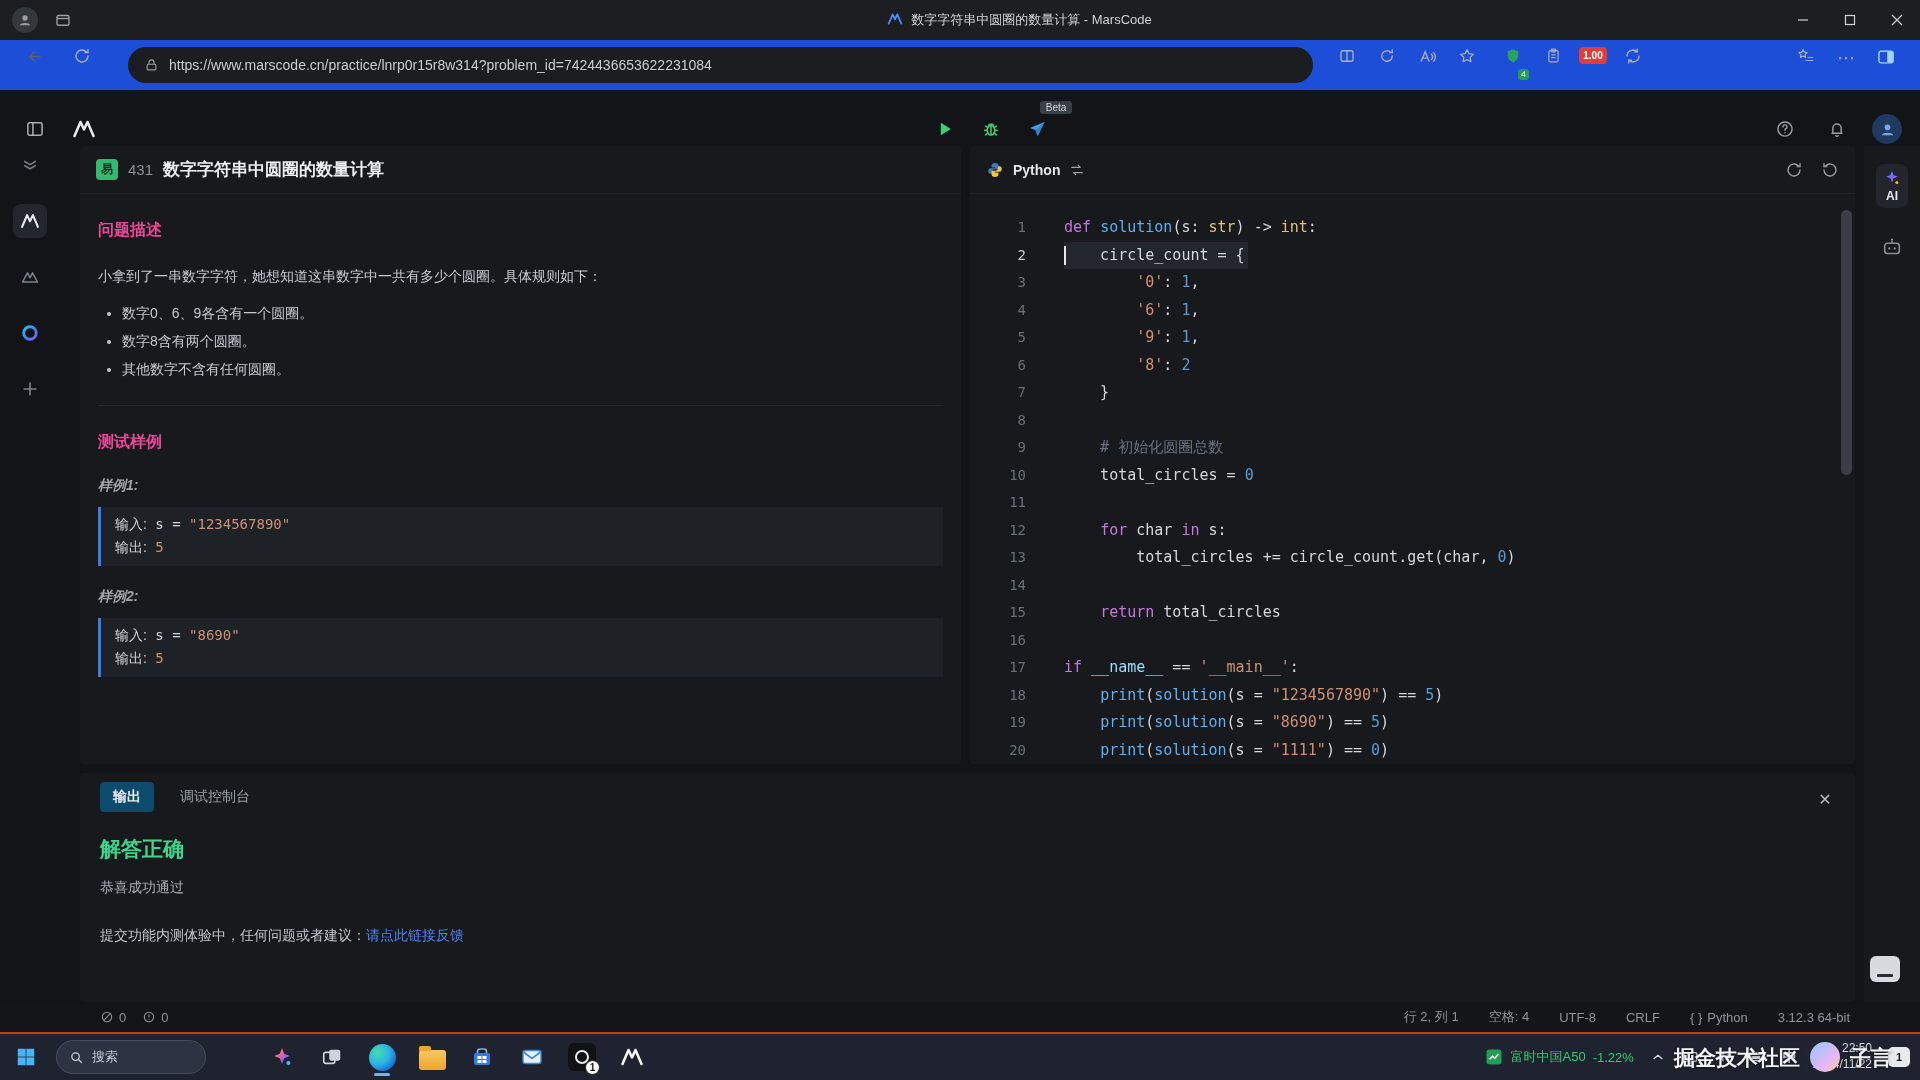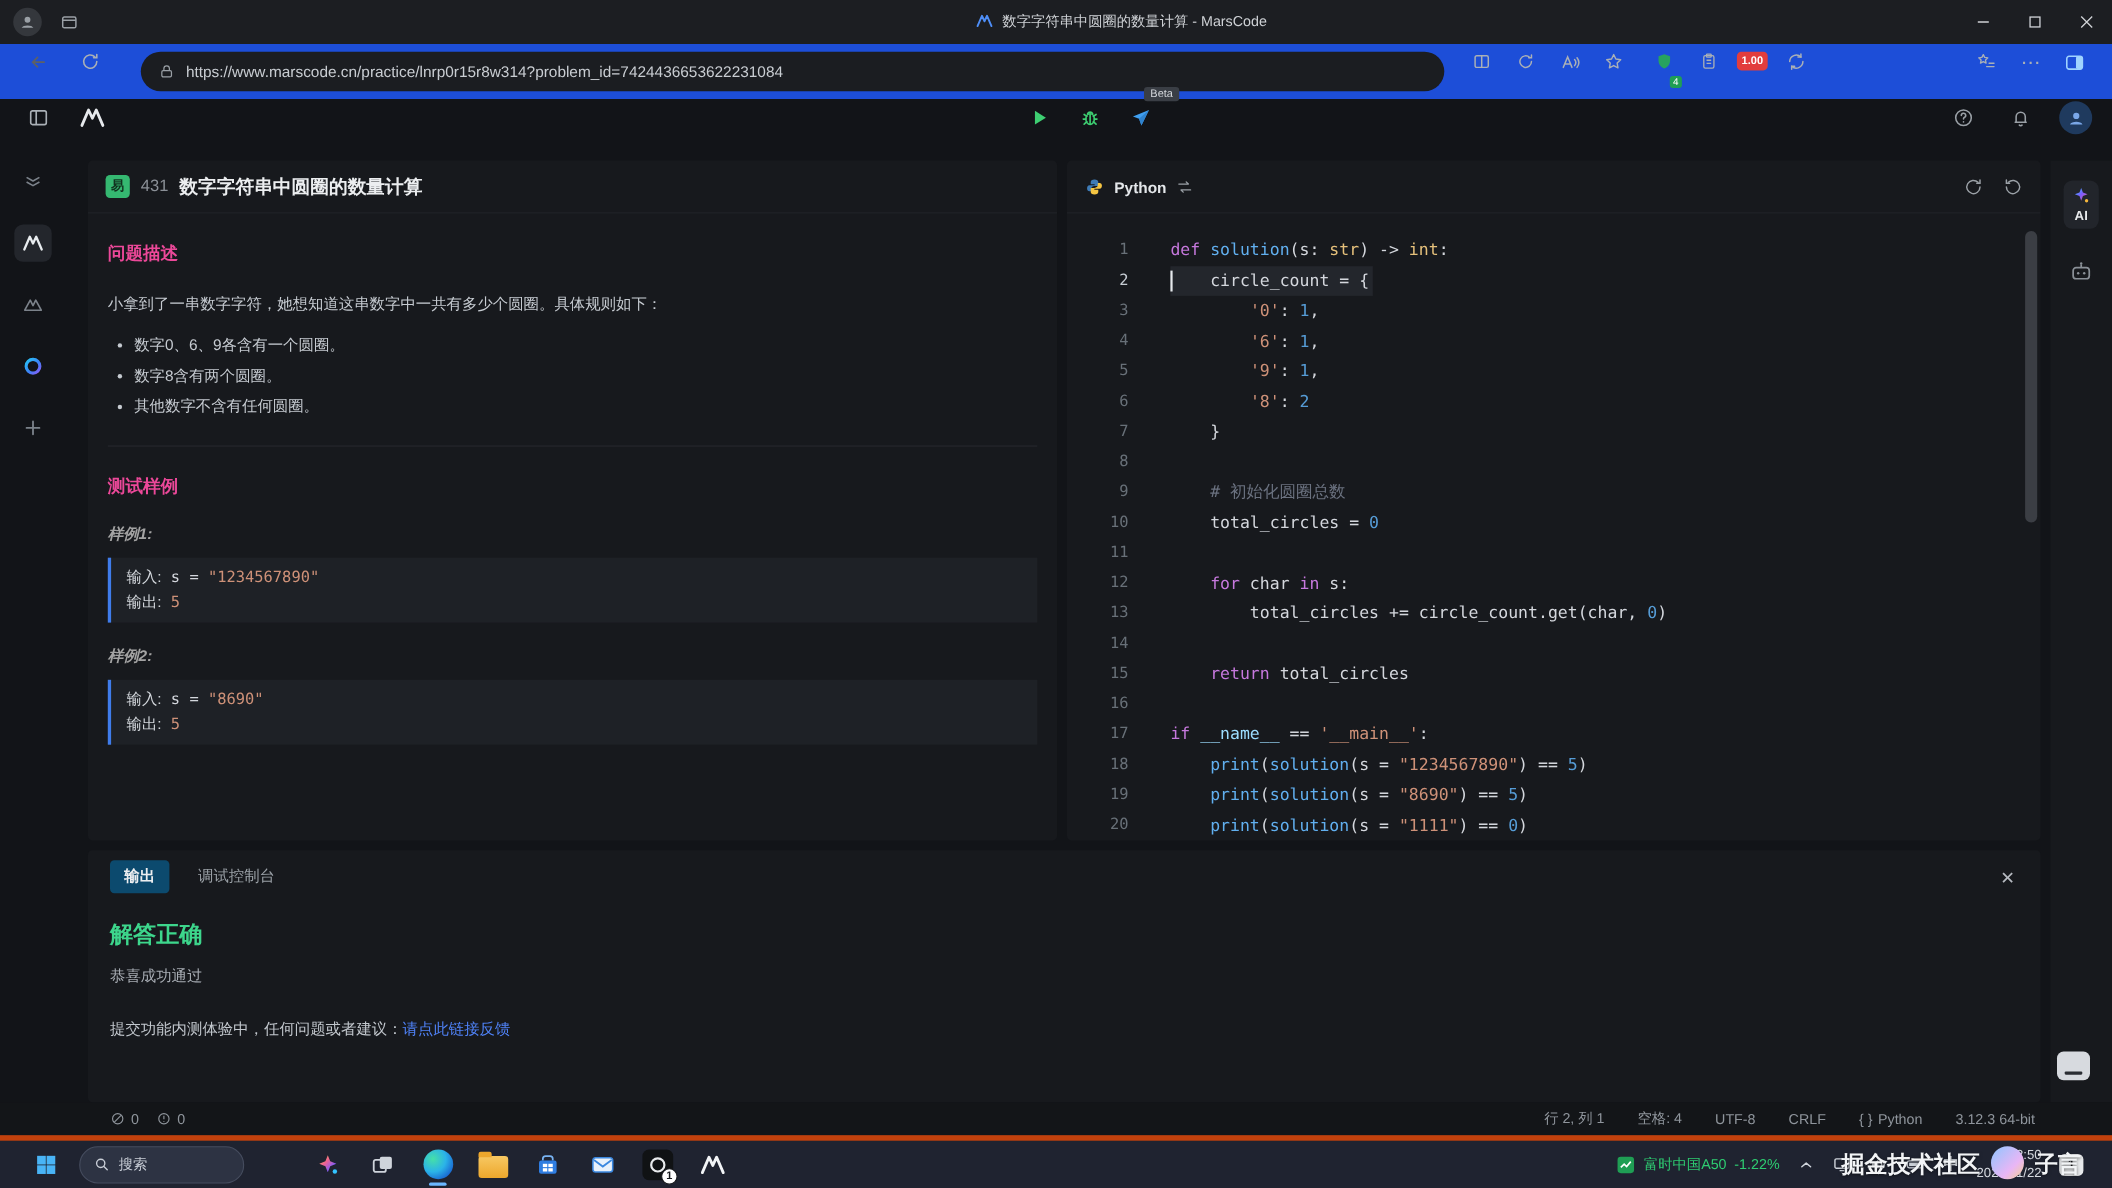--- a/index.html
+++ b/index.html
@@ -24,21 +24,21 @@
 .addr-url{white-space:nowrap;overflow:hidden}
 .bb-group{display:flex;align-items:center;gap:4px;margin-left:16px}
 .bb-ext{margin-left:10px}
 .bb-last{margin-left:auto}
 .badge-mini{position:absolute;right:2px;bottom:3px;background:#1f9e54;color:#fff;font-size:9px;line-height:11px;min-width:11px;text-align:center;border-radius:3px;padding:0 1px}
 .red-badge{background:#e23d3d;color:#fff;font-size:10px;font-weight:700;border-radius:4px;padding:3px 4px}
 .rel{position:relative}
 
 
 .app{flex:1;display:flex;flex-direction:column;background:#121418;min-height:0}
-.app-toolbar{flex:0 0 56px;display:flex;align-items:flex-start;padding:0 18px;position:relative}
+.app-toolbar{flex:0 0 56px;display:flex;align-items:flex-end;padding:0 18px;position:relative}
 .at-left{display:flex;align-items:center;gap:20px;color:#aab0b6}
 .at-center{position:absolute;left:51.6%;transform:translateX(-50%);display:flex;align-items:center;gap:12px}
 .icon-btn{width:34px;height:34px;border-radius:6px;display:flex;align-items:center;justify-content:center}
 .send-wrap{position:relative}
 .beta{position:absolute;top:-11px;left:20px;background:#3a3e45;color:#d3d6da;font-size:10px;padding:1px 6px;border-radius:3px;white-space:nowrap}
 .at-right{margin-left:auto;display:flex;align-items:center;gap:18px}
 .avatar-blue{width:30px;height:30px;border-radius:50%;background:#1f3a5e;display:flex;align-items:center;justify-content:center}
 
 .app-body{flex:1;display:flex;min-height:0}
 .activity-bar{flex:0 0 60px;display:flex;flex-direction:column;align-items:center;padding-top:2px;gap:22px;color:#7b828a}
@@ -95,21 +95,21 @@
 .feedback{color:#c2c7cd;font-size:14px;margin-top:30px}
 .feedback-link{color:#4f82f7;cursor:pointer}
 
 
 .status-bar{flex:0 0 30px;display:flex;align-items:center;font-size:13px;color:#8f959c;padding:0 70px 0 100px;background:#131518}
 .sb-left{display:flex;gap:16px;align-items:center}
 .sb-item{display:flex;align-items:center;gap:5px}
 .sb-right{margin-left:auto;display:flex;gap:30px;align-items:center}
 
 
-.taskbar{flex:0 0 48px;background:#1f2330;border-top:5px solid #c2410c;display:flex;align-items:center;padding:0 22px;gap:10px;position:relative}
+.taskbar{flex:0 0 48px;background:#1f2330;border-top:2px solid #c2410c;display:flex;align-items:center;padding:0 6px;gap:10px;position:relative}
 .tb-app{width:40px;height:40px;border-radius:6px;display:flex;align-items:center;justify-content:center;position:relative;flex:0 0 auto}
 .tb-app.active::after{content:"";position:absolute;bottom:1px;left:50%;transform:translateX(-50%);width:16px;height:3px;border-radius:2px;background:#6ab7ff}
 .tb-search{height:34px;width:150px;background:#2d3343;border:1px solid #454c5e;border-radius:17px;display:flex;align-items:center;gap:8px;padding:0 12px;color:#c8cdd6;font-size:13px}
 .edge-ic{width:27px;height:27px;border-radius:50%;background:radial-gradient(circle at 32% 32%,#45e0a8 0%,#2bb3e8 45%,#1b6fd4 75%,#123f8f 100%)}
 .folder-ic{width:27px;height:20px;position:relative;background:linear-gradient(#f7c862,#eda72c);border-radius:3px;margin-top:5px}
 .folder-ic::before{content:"";position:absolute;top:-4px;left:0;width:12px;height:5px;background:#eda72c;border-radius:2px 2px 0 0}
 .cam-ic{width:28px;height:28px;background:#101214;border-radius:6px;display:flex;align-items:center;justify-content:center;position:relative}
 .cam-ic .ring{width:14px;height:14px;border:2.5px solid #e8eaec;border-radius:50%}
 .cam-badge{position:absolute;right:-4px;bottom:-4px;width:15px;height:15px;border-radius:50%;background:#fff;color:#16181c;font-size:10px;font-weight:700;display:flex;align-items:center;justify-content:center;border:1px solid #16181c}
 .tb-right{margin-left:auto;display:flex;align-items:center;gap:16px;padding-right:4px}

